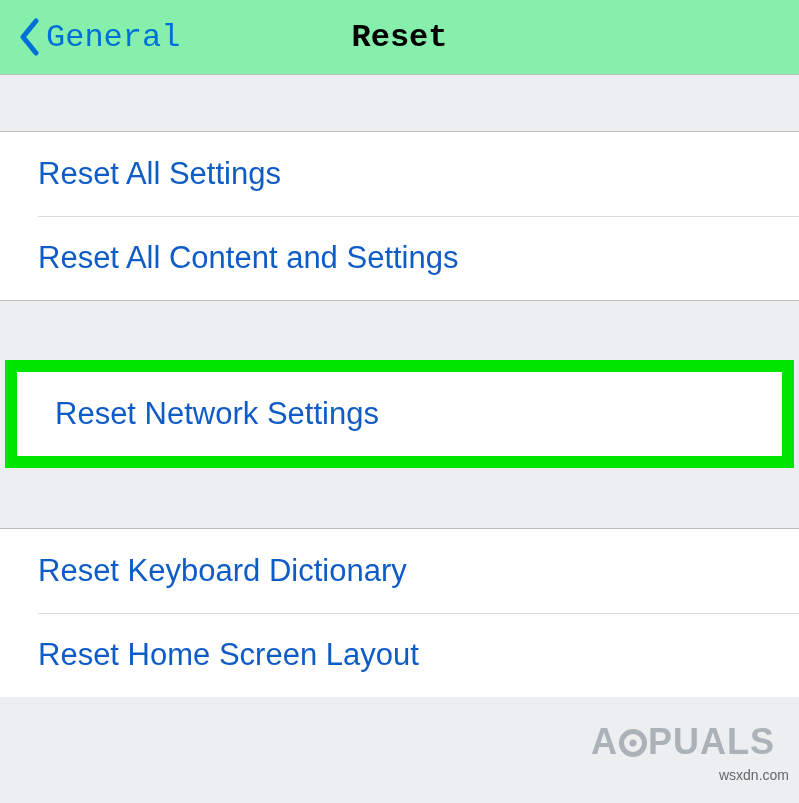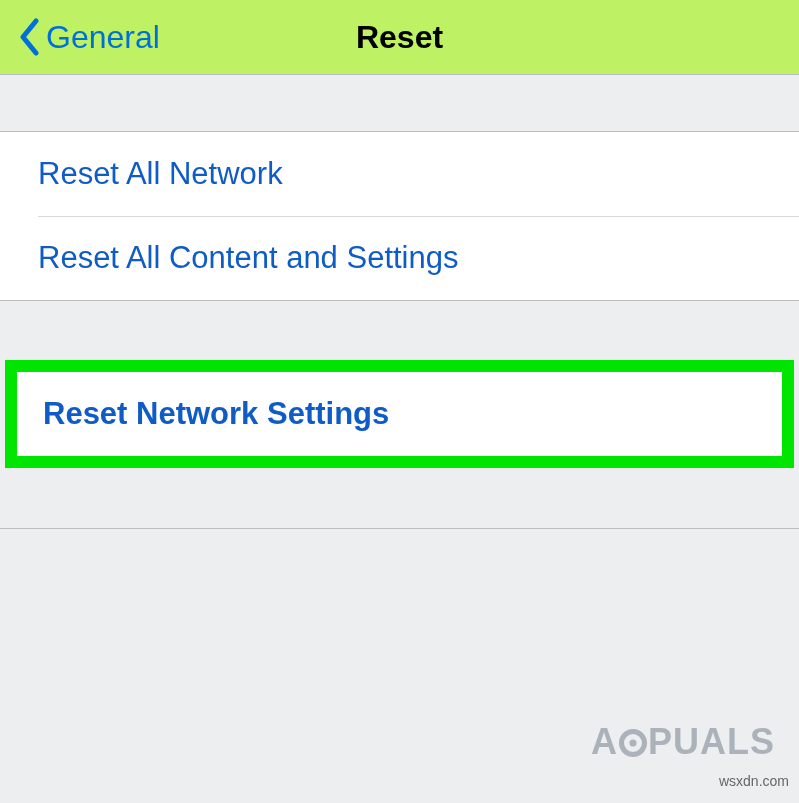--- a/index.html
+++ b/index.html
@@ -7,25 +7,26 @@
     width: 799px;
     height: 803px;
     font-family: -apple-system, "Helvetica Neue", Helvetica, Arial, sans-serif;
     background: #eceef0;
     overflow: hidden;
     position: relative;
   }
   .nav-bar {
     width: 100%;
     height: 75px;
-    background: #bef264;
+    background: #86efac;
     border-bottom: 1px solid #bdbdbd;
     display: flex;
     align-items: center;
     position: relative;
+    font-family: Liberation Mono, monospace;
   }
   .back-button {
     display: flex;
     align-items: center;
     padding-left: 18px;
     cursor: pointer;
     color: #0070d9;
     font-size: 32px;
     font-weight: 400;
   }
@@ -69,22 +70,21 @@
     height: 1px;
     background: #d9d9d9;
   }
   .highlight-wrap {
     border: 12px solid #00e500;
     margin: -1px 5px 0 5px;
     position: relative;
     z-index: 5;
   }
   .highlight-wrap .row {
-    padding-left: 26px;
-    font-weight: bold;
+    padding-left: 38px;
   }
   .group-3 {
     border-bottom: none;
   }
   .watermark {
     position: absolute;
     right: 24px;
     bottom: 40px;
     font-size: 36px;
     font-weight: 700;
@@ -108,21 +108,21 @@
     position: absolute;
     left: 50%; top: 50%;
     width: 7px; height: 7px;
     background: rgba(120,130,140,0.55);
     border-radius: 50%;
     transform: translate(-50%,-50%);
   }
   .source {
     position: absolute;
     right: 10px;
-    bottom: 14px;
+    bottom: 20px;
     font-size: 14px;
     color: #666;
     pointer-events: none;
   }
 </style>
 </head>
 <body>
 
 <div class="nav-bar">
   <div class="back-button">
@@ -132,33 +132,35 @@
       </svg>
     </span>
     <span>General</span>
   </div>
   <div class="nav-title">Reset</div>
 </div>
 
 <div class="group-gap-1"></div>
 
 <div class="group">
-  <div class="row">Reset All Network</div>
+  <div class="row">Reset All Settings</div>
   <div class="row">Reset All Content and Settings</div>
 </div>
 
 <div class="group-gap-2"></div>
 
 <div class="highlight-wrap">
   <div class="group" style="border:none;">
     <div class="row">Reset Network Settings</div>
   </div>
 </div>
 
 <div class="group-gap-2"></div>
 
 <div class="group group-3">
+  <div class="row">Reset Keyboard Dictionary</div>
+  <div class="row">Reset Home Screen Layout</div>
 </div>
 
 <div class="watermark">
   <span>A</span><span class="dot"></span><span>PUALS</span>
 </div>
 <div class="source">wsxdn.com</div>
 
 </body></html>

